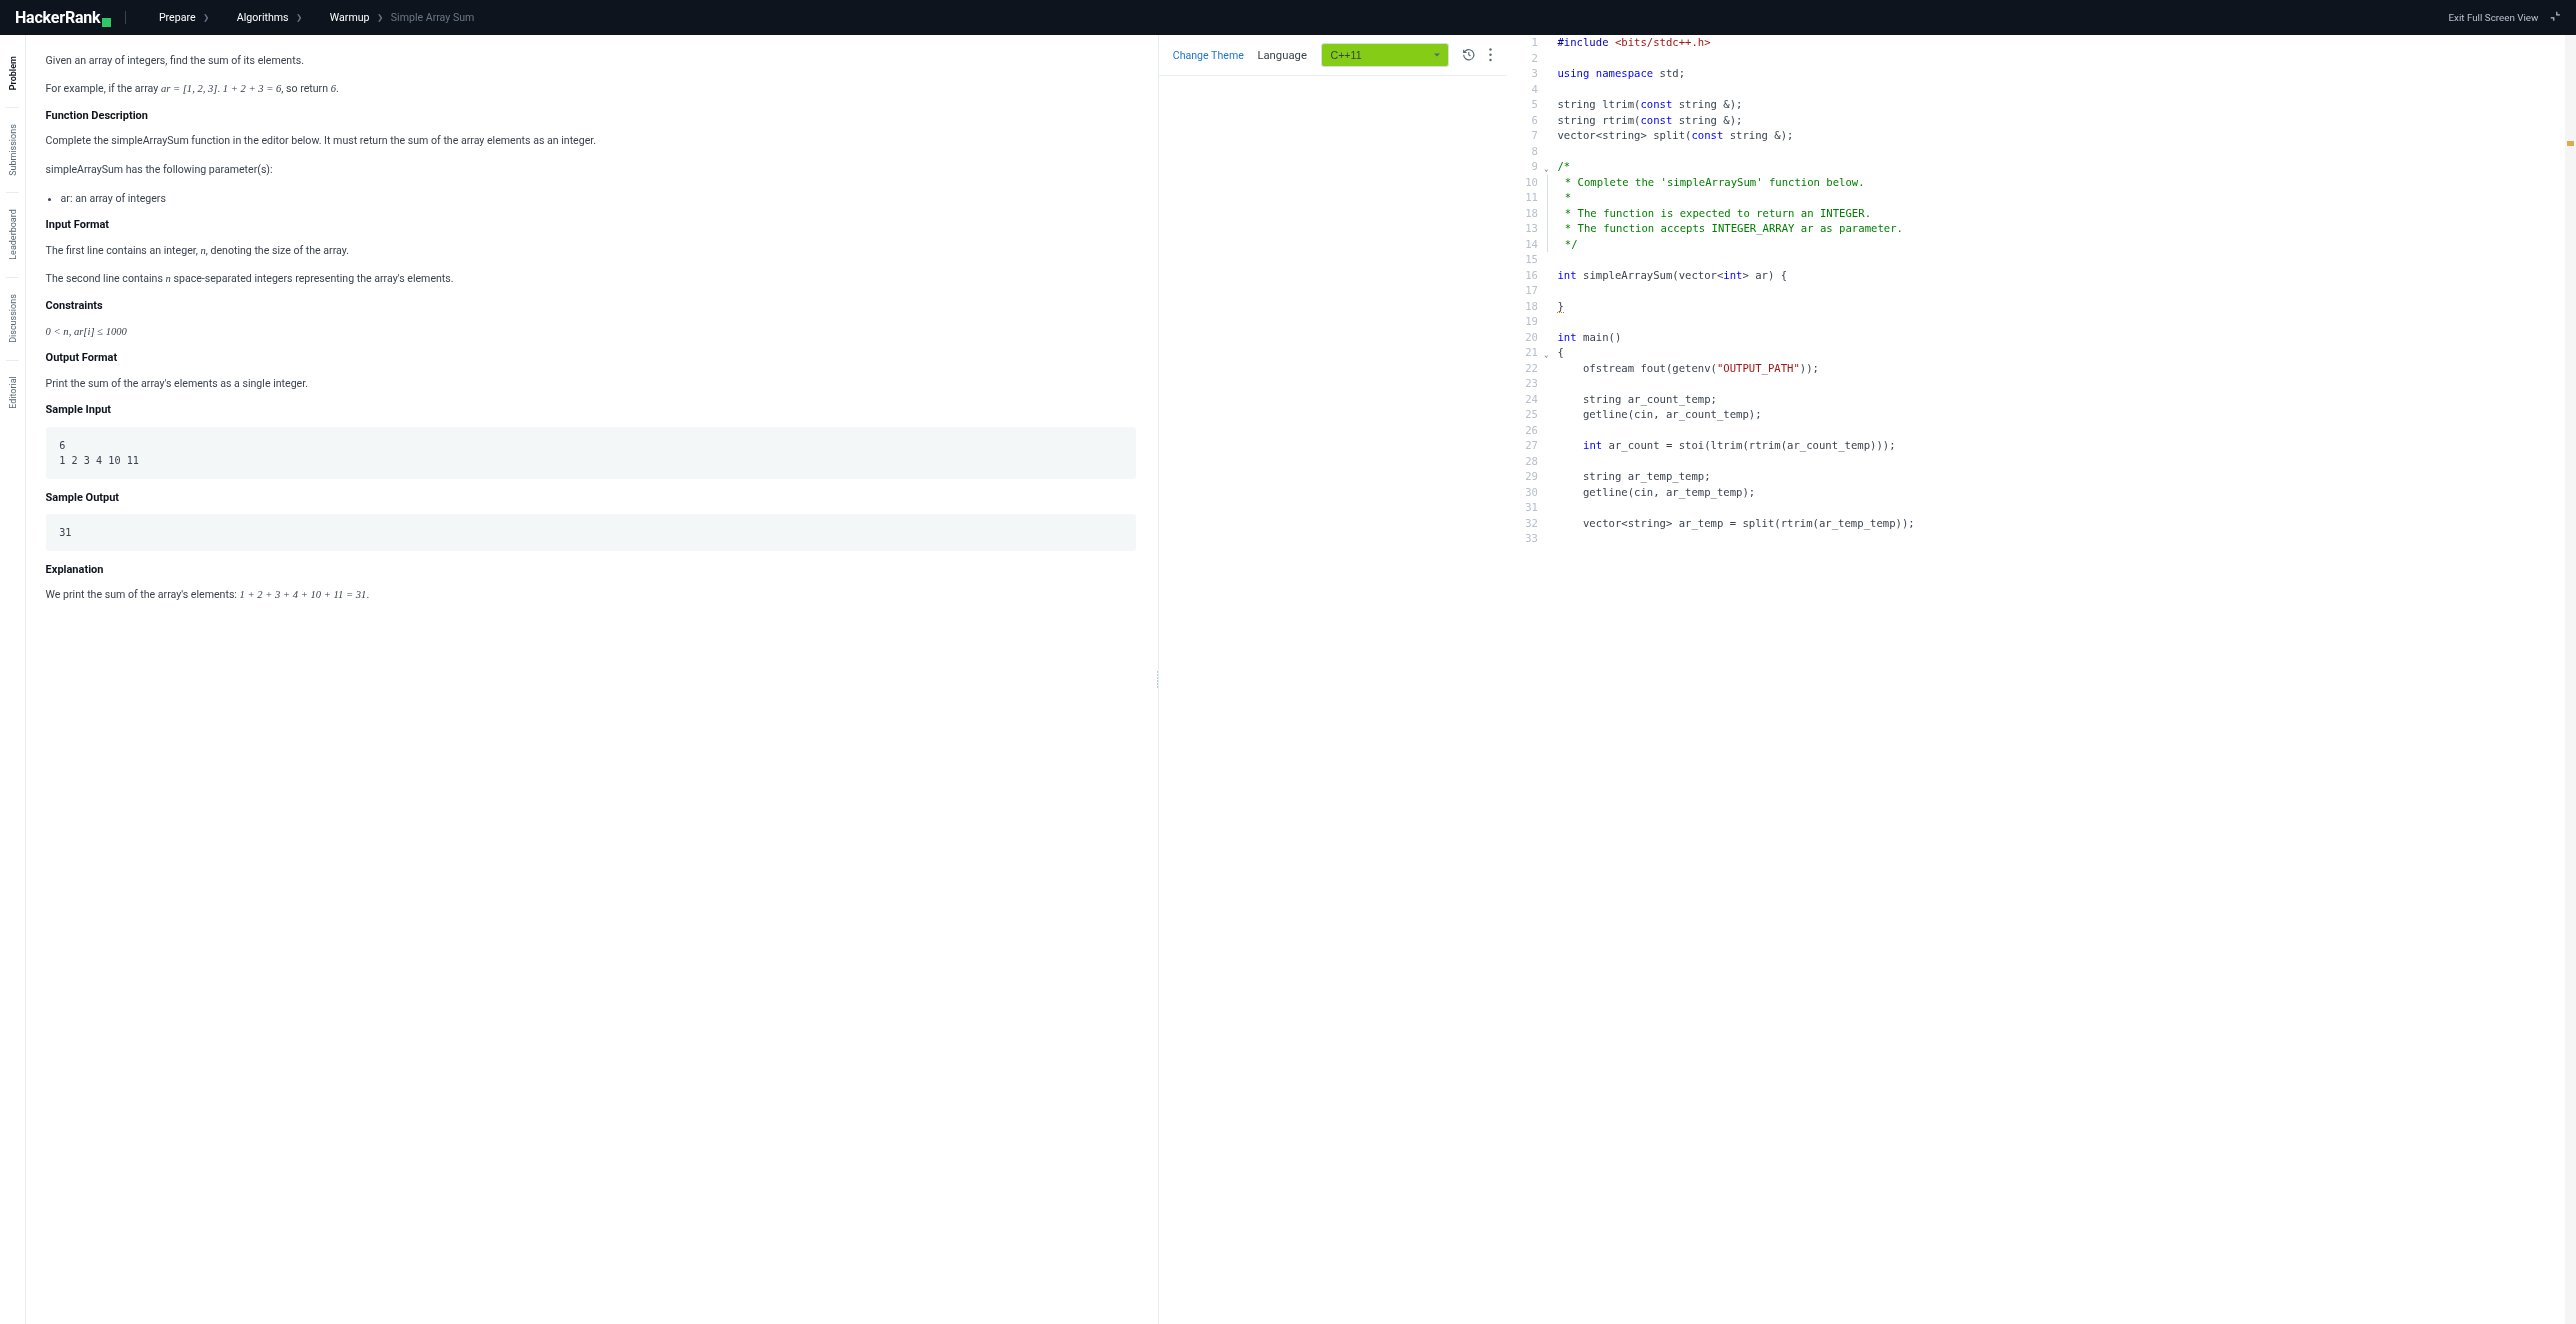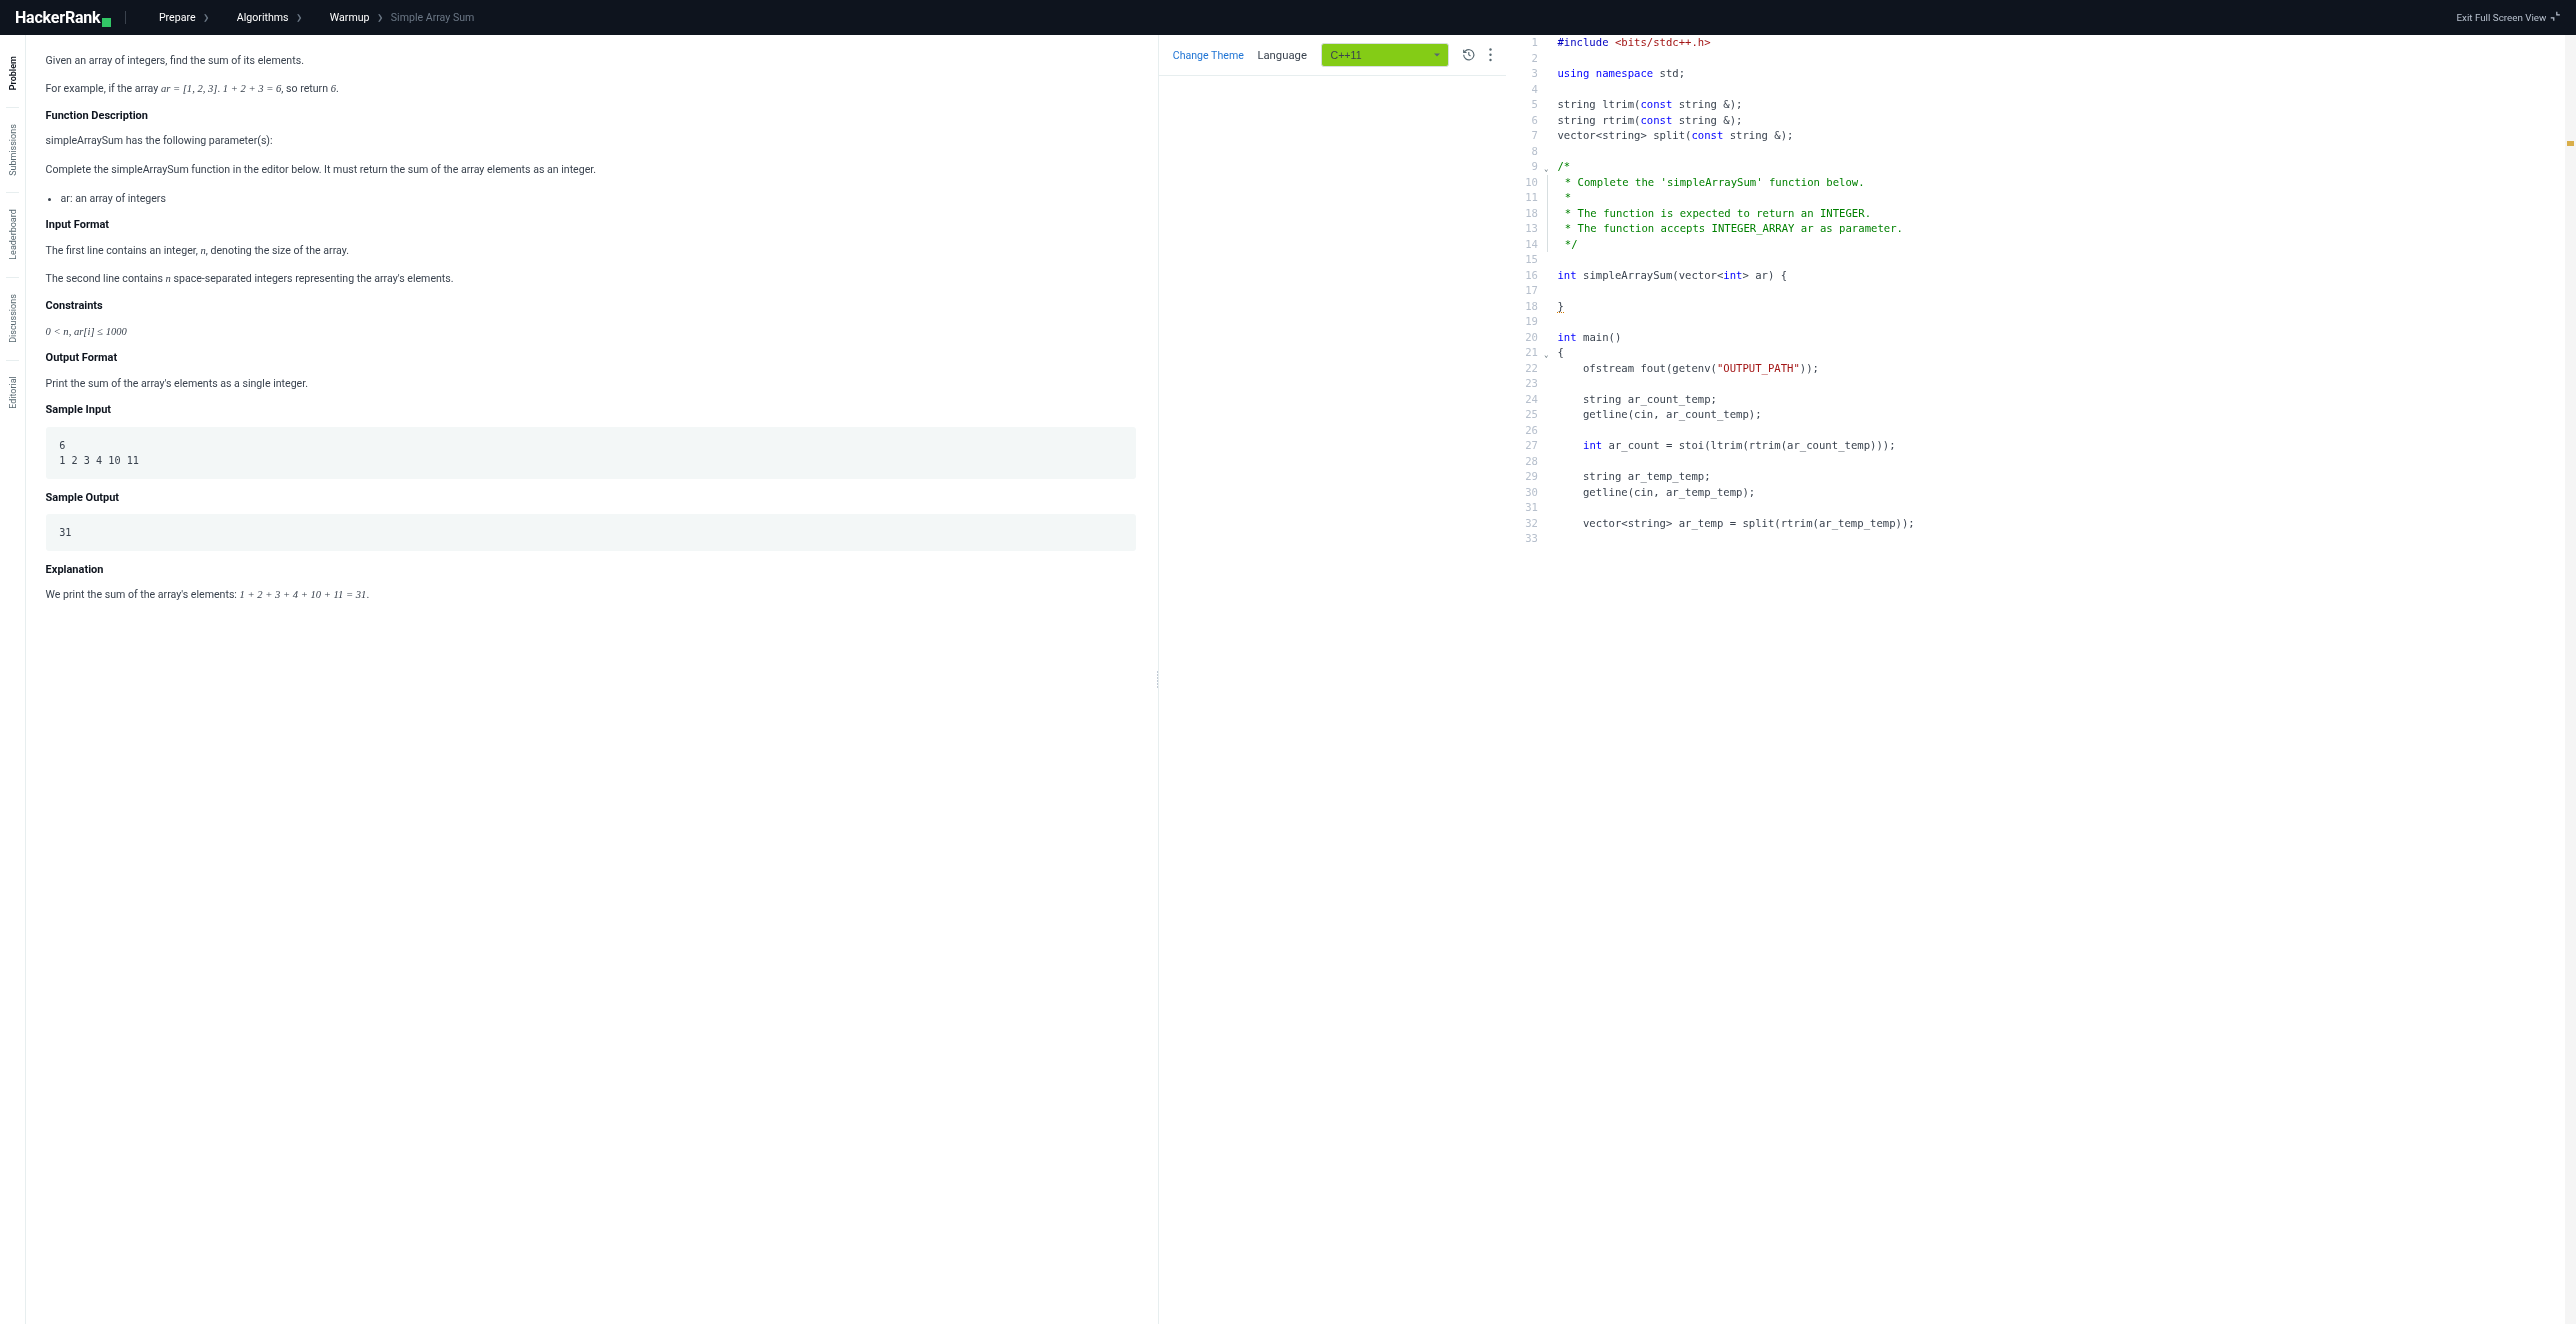--- a/index.html
+++ b/index.html
@@ -6,21 +6,21 @@
 body { font-family: -apple-system, BlinkMacSystemFont, "Segoe UI", Roboto, Helvetica, Arial, sans-serif; font-size: 10.6px; color: #0e141e; background: #fff; overflow: hidden; }
 .topbar { background: #0e141e; color: #fff; height: 35px; display: flex; align-items: center; padding: 0 15px; justify-content: space-between; }
 .topbar-left { display: flex; align-items: center; gap: 13.6px; }
 .logo { font-weight: 700; font-size: 16px; display: flex; align-items: flex-end; letter-spacing: -0.2px; }
 .logo-square { width: 9px; height: 9px; background: #32c766; margin-left: 1.5px; }
 .sep-vert { width: 0.8px; height: 13.6px; background: #3a424d; }
 .breadcrumb { display: flex; align-items: center; gap: 7.5px; font-size: 10.6px; }
 .breadcrumb a { color: #fff; text-decoration: none; cursor: pointer; padding-left: 20px; }
 .breadcrumb .chev { color: #6b7785; font-size: 7.5px; }
 .breadcrumb .current { color: #6b7785; }
-.topbar-right { display: flex; align-items: center; gap: 4px; }
+.topbar-right { display: flex; align-items: center; gap: 12px; }
 .exit-link { color: #b7c0cd; font-size: 9.8px; cursor: pointer; }
 .collapse-icon { color: #b7c0cd; cursor: pointer; font-size: 10.6px; }
 .workspace { display: flex; height: calc(100vh - 35px); }
 .side-tabs { width: 26px; background: #fff; border-right: 0.8px solid #e7eeef; display: flex; flex-direction: column; align-items: center; padding-top: 7.5px; }
 .side-tab { writing-mode: vertical-rl; transform: rotate(180deg); font-size: 9px; color: #576871; padding: 13.6px 0; cursor: pointer; text-align: center; }
 .side-tab.active { color: #0e141e; font-weight: 600; }
 .side-divider { width: 13.6px; height: 0.8px; background: #e7eeef; margin: 3px 0; }
 .problem-pane { width: calc(45% - 26px); overflow-y: auto; padding: 16.6px 22.6px 30px 19.6px; border-right: 0.8px solid #e7eeef; position: relative; }
 .problem-pane p { margin-bottom: 10.6px; line-height: 1.7; color: #39424e; font-size: 10.6px; }
 .problem-pane strong.section { display: block; font-weight: 700; color: #0e141e; margin: 7.5px 0 10.6px; font-size: 11px; }
@@ -101,22 +101,22 @@
 
   <div class="problem-pane">
     <p>Given an array of integers, find the sum of its elements.</p>
     <p>
       <span>For example, if the array </span>
       <span class="math">ar = [1, 2, 3]</span><span class="mathbrack">. </span>
       <span class="math">1 + 2 + 3 = 6</span><span>, so return </span><span class="math">6</span>.
     </p>
 
     <strong class="section">Function Description</strong>
+    <p>Complete the simpleArraySum function in the editor below. It must return the sum of the array elements as an integer.</p>
     <p>simpleArraySum has the following parameter(s):</p>
-    <p>Complete the simpleArraySum function in the editor below. It must return the sum of the array elements as an integer.</p>
     <ul class="bullets">
       <li>ar: an array of integers</li>
     </ul>
 
     <strong class="section">Input Format</strong>
     <p>
       <span>The first line contains an integer, </span><span class="math">n</span><span>, denoting the size of the array.</span>
     </p>
     <p>
       <span>The second line contains </span><span class="math">n</span><span> space-separated integers representing the array's elements.</span>

